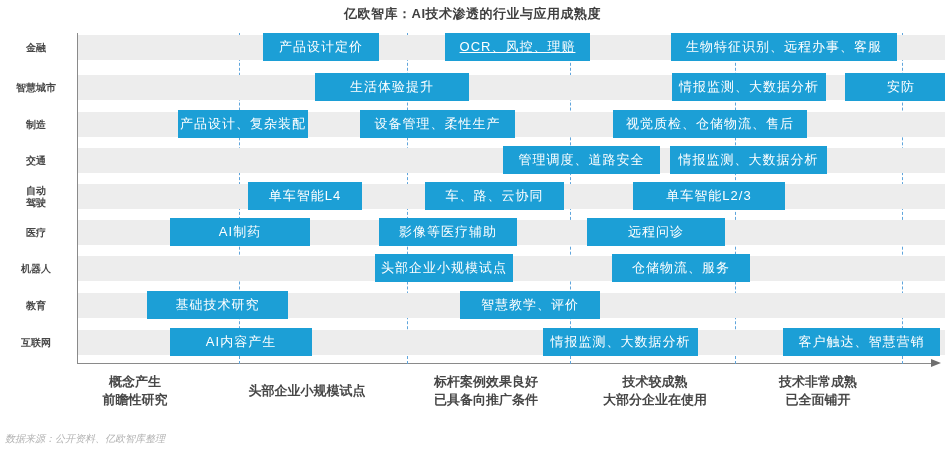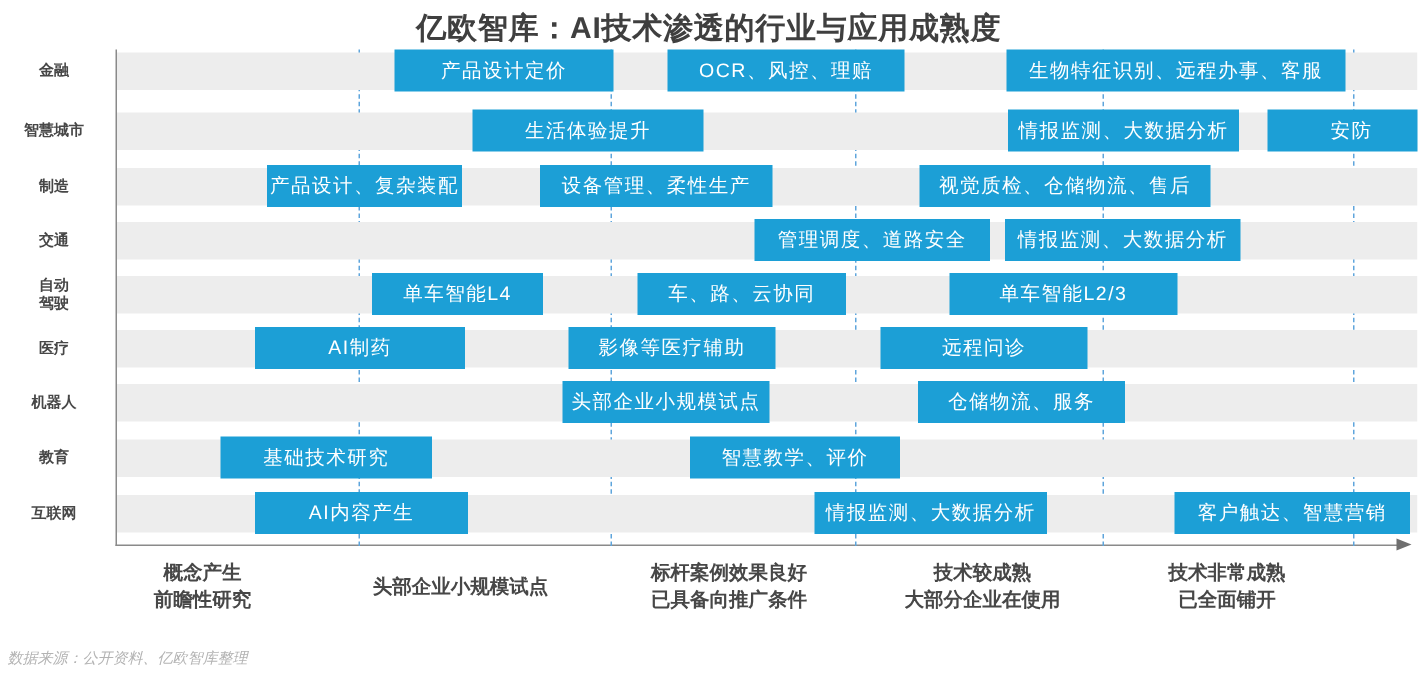--- a/index.html
+++ b/index.html
@@ -2,21 +2,21 @@
 <html><head>
 <meta charset="utf-8">
 <style>
   html,body{margin:0;padding:0;}
   body{
     width:945px;height:450px;position:relative;overflow:hidden;
     background:#ffffff;font-family:"Liberation Sans","DejaVu Sans",sans-serif;
   }
   .title{
     position:absolute;top:5px;left:0;width:945px;text-align:center;
-    font-size:20px;font-weight:bold;color:#3f3f3f;letter-spacing:0.5px;
+    font-size:13px;font-weight:bold;color:#3f3f3f;letter-spacing:0.5px;
   }
   #chart{position:absolute;left:0;top:0;width:945px;height:450px;}
   .stripe{position:absolute;left:78px;width:867px;height:25px;background:#ededed;}
   .row-label{
     position:absolute;left:0;width:72px;display:flex;align-items:center;justify-content:center;
     font-size:10px;font-weight:bold;color:#474747;text-align:center;
     white-space:pre-line;line-height:1.2;
   }
   .vline-dashed{
     position:absolute;top:33px;height:331px;width:0;
@@ -52,22 +52,22 @@
   <div class="axis-v"></div>
   <div class="axis-h"></div>
   <div class="axis-arrow"></div>
 <div class="vline-dashed" style="left: 239px;"></div>
     <div class="vline-dashed" style="left: 407px;"></div>
     <div class="vline-dashed" style="left: 570px;"></div>
     <div class="vline-dashed" style="left: 735px;"></div>
     <div class="vline-dashed" style="left: 902px;"></div>
     <div class="stripe" style="top: 35px;"></div>
     <div class="row-label" style="top: 30px; height: 35px;">金融</div>
-    <div class="bar" style="left: 263px; width: 146px; top: 33px;">产品设计定价</div>
-    <div class="bar" style="left: 445px; width: 158px; top: 33px;">OCR、风控、理赔</div>
+    <div class="bar" style="left: 263px; width: 116px; top: 33px;">产品设计定价</div>
+    <div class="bar" style="left: 445px; width: 145px; top: 33px; text-decoration: underline;">OCR、风控、理赔</div>
     <div class="bar" style="left: 671px; width: 226px; top: 33px;">生物特征识别、远程办事、客服</div>
     <div class="stripe" style="top: 75px;"></div>
     <div class="row-label" style="top: 70px; height: 35px;">智慧城市</div>
     <div class="bar" style="left: 303px; width: 154px; top: 73px; margin-left: 12px;">生活体验提升</div>
     <div class="bar" style="left: 672px; width: 154px; top: 73px;">情报监测、大数据分析</div>
     <div class="bar" style="left: 845px; width: 112px; top: 73px;">安防</div>
     <div class="stripe" style="top: 112px;"></div>
     <div class="row-label" style="top: 107px; height: 35px;">制造</div>
     <div class="bar" style="left: 178px; width: 130px; top: 110px;">产品设计、复杂装配</div>
     <div class="bar" style="left: 360px; width: 155px; top: 110px;">设备管理、柔性生产</div>

